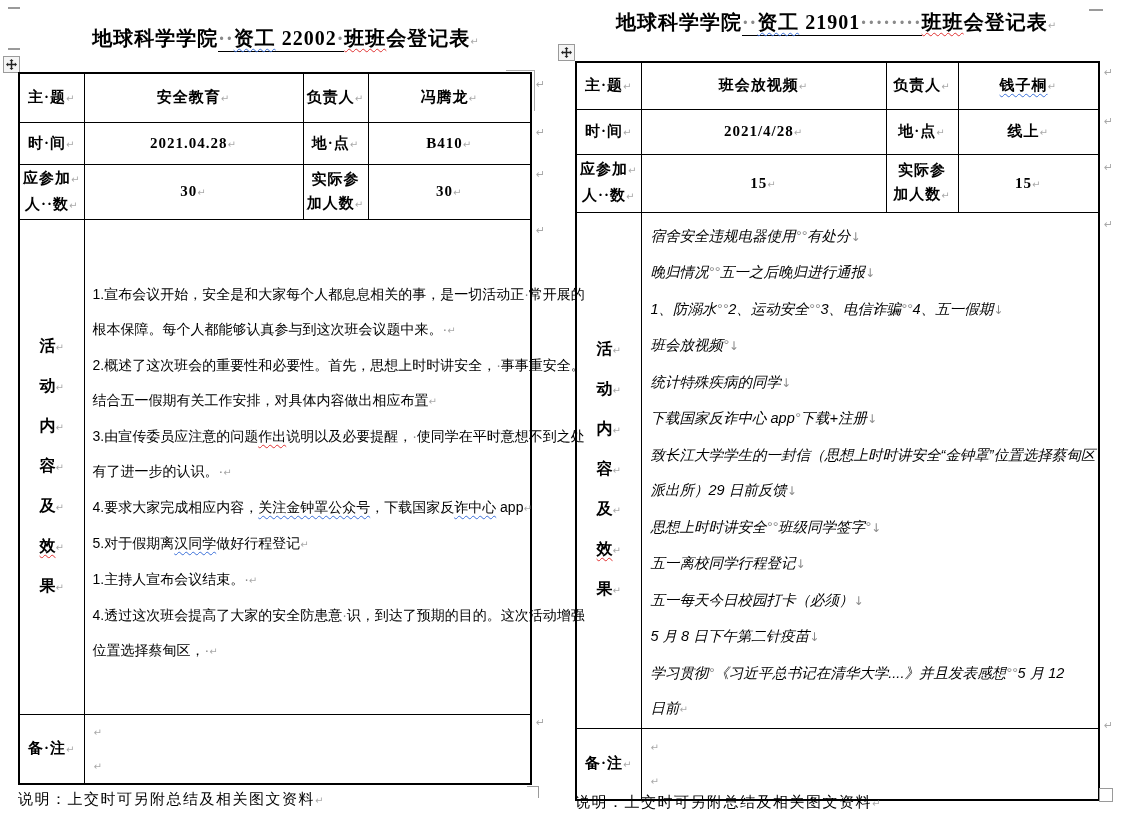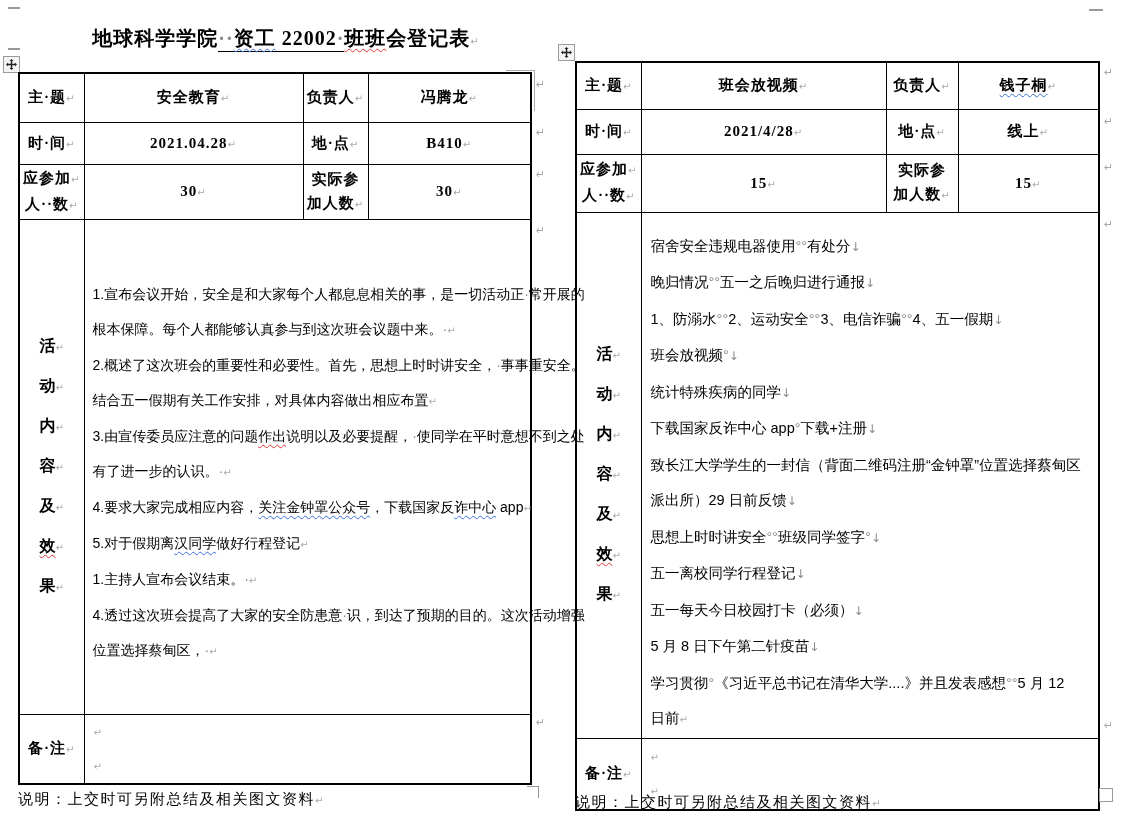--- a/index.html
+++ b/index.html
@@ -150,20 +150,23 @@
   <div class="corner-br" style="left:527px;top:786px;width:11px;height:11px;"></div>
 
   <div class="note" style="left:18px;top:790px;">
     <span>说明：上交时可另附总结及相关图文资料</span><span class="pc">↵</span>
   </div>
 </div>
 
 <div class="page" id="page-right">
   <div class="crop" style="left:527px;top:9px;width:14px;height:2px;"></div>
 
+  <div class="title" style="left:13px;top:9px;width:523px;">
+      <div class="tline"><span>地球科学学院</span><span class="mk ul">··</span><span class="ul ublu">资工</span><span class="ul"> 21901</span><span class="mk ul">········</span><span class="ured">班班</span><span>会登记表</span><span class="pc">↵</span></div>
+    </div>
 
   <div class="handle" style="left:-4px;top:44px;">
     <svg viewBox="0 0 12 12">
       <path d="M6 0 L8.2 2.3 H6.8 V5.2 H9.7 V3.8 L12 6 L9.7 8.2 V6.8 H6.8 V9.7 H8.2 L6 12 L3.8 9.7 H5.2 V6.8 H2.3 V8.2 L0 6 L2.3 3.8 V5.2 H5.2 V2.3 H3.8 Z"></path>
     </svg>
   </div>
 
   <table class="form" style="left:13px;top:61px;width:523px;">
     <colgroup>
         <col style="width:65px">
@@ -200,28 +203,28 @@
       <td class="lbl vert">
             <div class="tline"><span>活</span><span class="pc">↵</span></div>
             <div class="tline"><span>动</span><span class="pc">↵</span></div>
             <div class="tline"><span>内</span><span class="pc">↵</span></div>
             <div class="tline"><span>容</span><span class="pc">↵</span></div>
             <div class="tline"><span>及</span><span class="pc">↵</span></div>
             <div class="tline"><span class="ured">效</span><span class="pc">↵</span></div>
             <div class="tline"><span>果</span><span class="pc">↵</span></div>
           </td>
       <td class="content" colspan="3">
-        <div class="lines-right" style="padding-top:16px;">
+        <div class="lines-right" style="padding-top:6px;font-style:italic;">
               <div class="tline"><span>宿舍安全违规电器使用</span><span class="mk">°°</span><span>有处分</span><span class="br">↓</span></div>
               <div class="tline"><span>晚归情况</span><span class="mk">°°</span><span>五一之后晚归进行通报</span><span class="br">↓</span></div>
               <div class="tline"><span>1、防溺水</span><span class="mk">°°</span><span>2、运动安全</span><span class="mk">°°</span><span>3、电信诈骗</span><span class="mk">°°</span><span>4、五一假期</span><span class="br">↓</span></div>
               <div class="tline"><span>班会放视频</span><span class="mk">°</span><span class="br">↓</span></div>
               <div class="tline"><span>统计特殊疾病的同学</span><span class="br">↓</span></div>
               <div class="tline"><span>下载国家反诈中心 app</span><span class="mk">°</span><span>下载+注册</span><span class="br">↓</span></div>
-              <div class="tline"><span>致长江大学学生的一封信（背面二维码注册“金钟罩”位置选择蔡甸区</span></div>
+              <div class="tline"><span>致长江大学学生的一封信（思想上时时讲安全“金钟罩”位置选择蔡甸区</span></div>
               <div class="tline"><span>派出所）29 日前反馈</span><span class="br">↓</span></div>
               <div class="tline"><span>思想上时时讲安全</span><span class="mk">°°</span><span>班级同学签字</span><span class="mk">°</span><span class="br">↓</span></div>
               <div class="tline"><span>五一离校同学行程登记</span><span class="br">↓</span></div>
               <div class="tline"><span>五一每天今日校园打卡（必须）</span><span class="br">↓</span></div>
               <div class="tline"><span>5 月 8 日下午第二针疫苗</span><span class="br">↓</span></div>
               <div class="tline"><span>学习贯彻</span><span class="mk">°</span><span>《习近平总书记在清华大学....》并且发表感想</span><span class="mk">°°</span><span>5 月 12</span></div>
               <div class="tline"><span>日前</span><span class="pc">↵</span></div>
             </div>
       </td>
     </tr>

